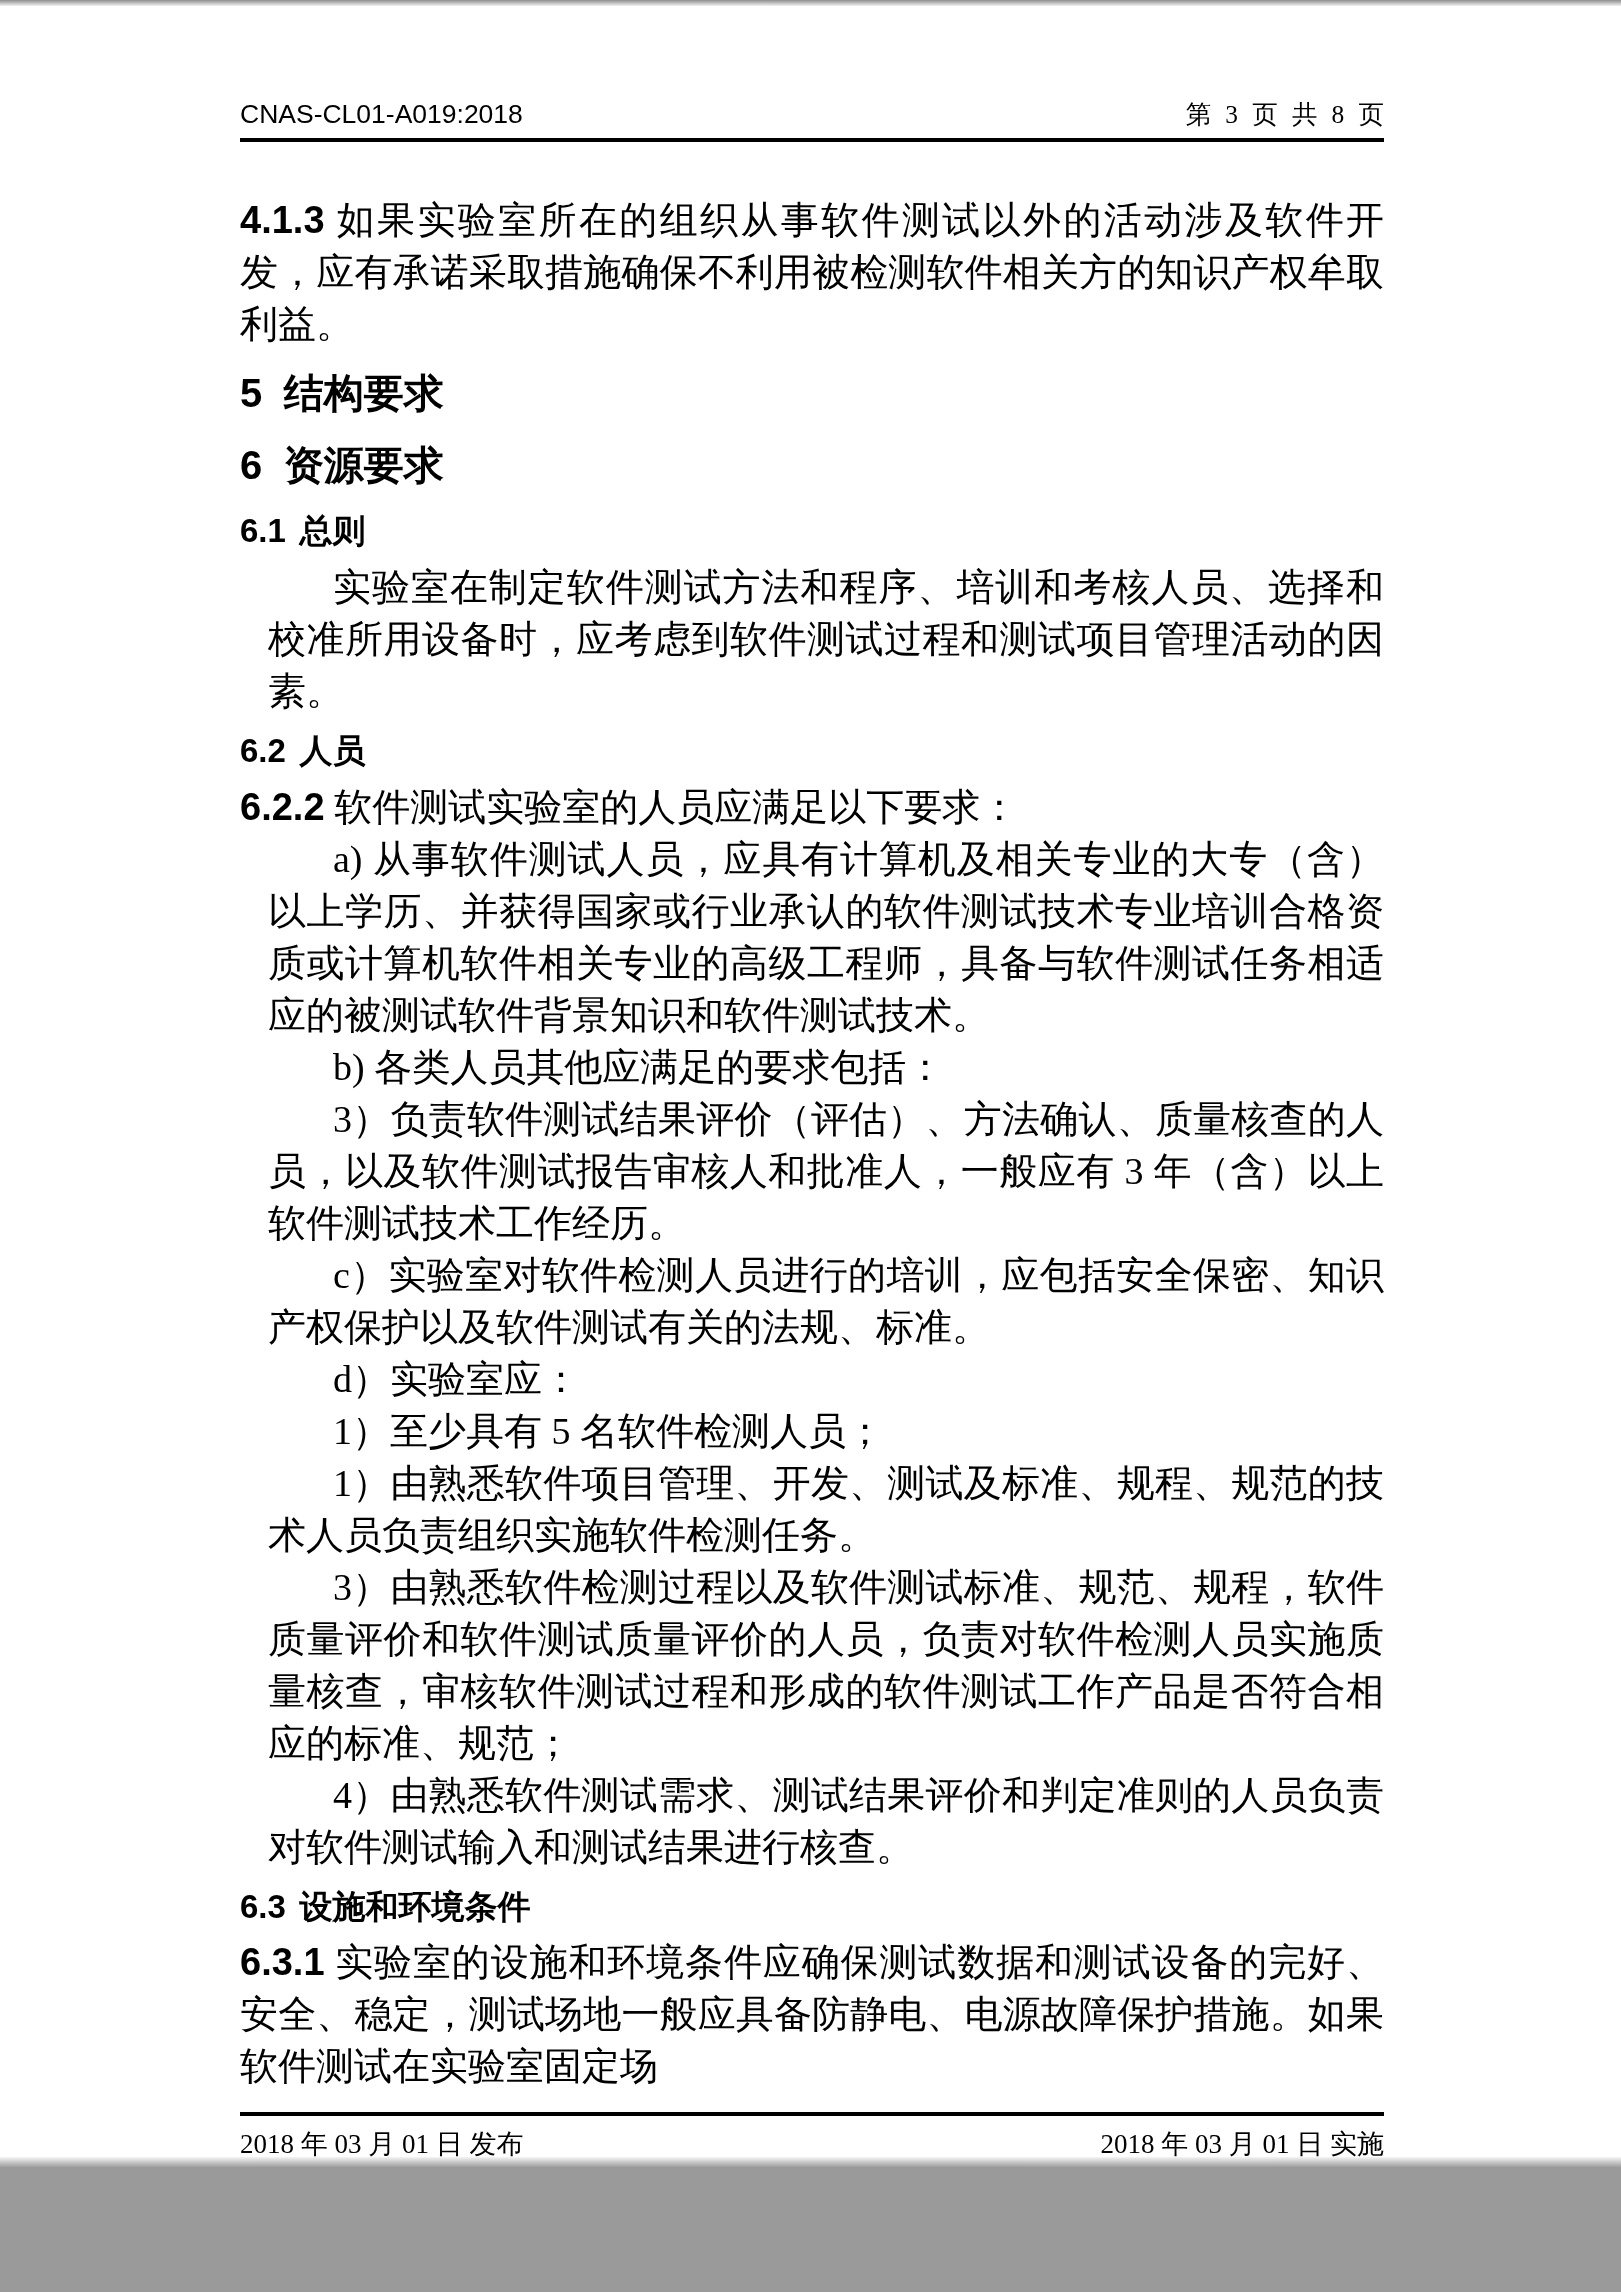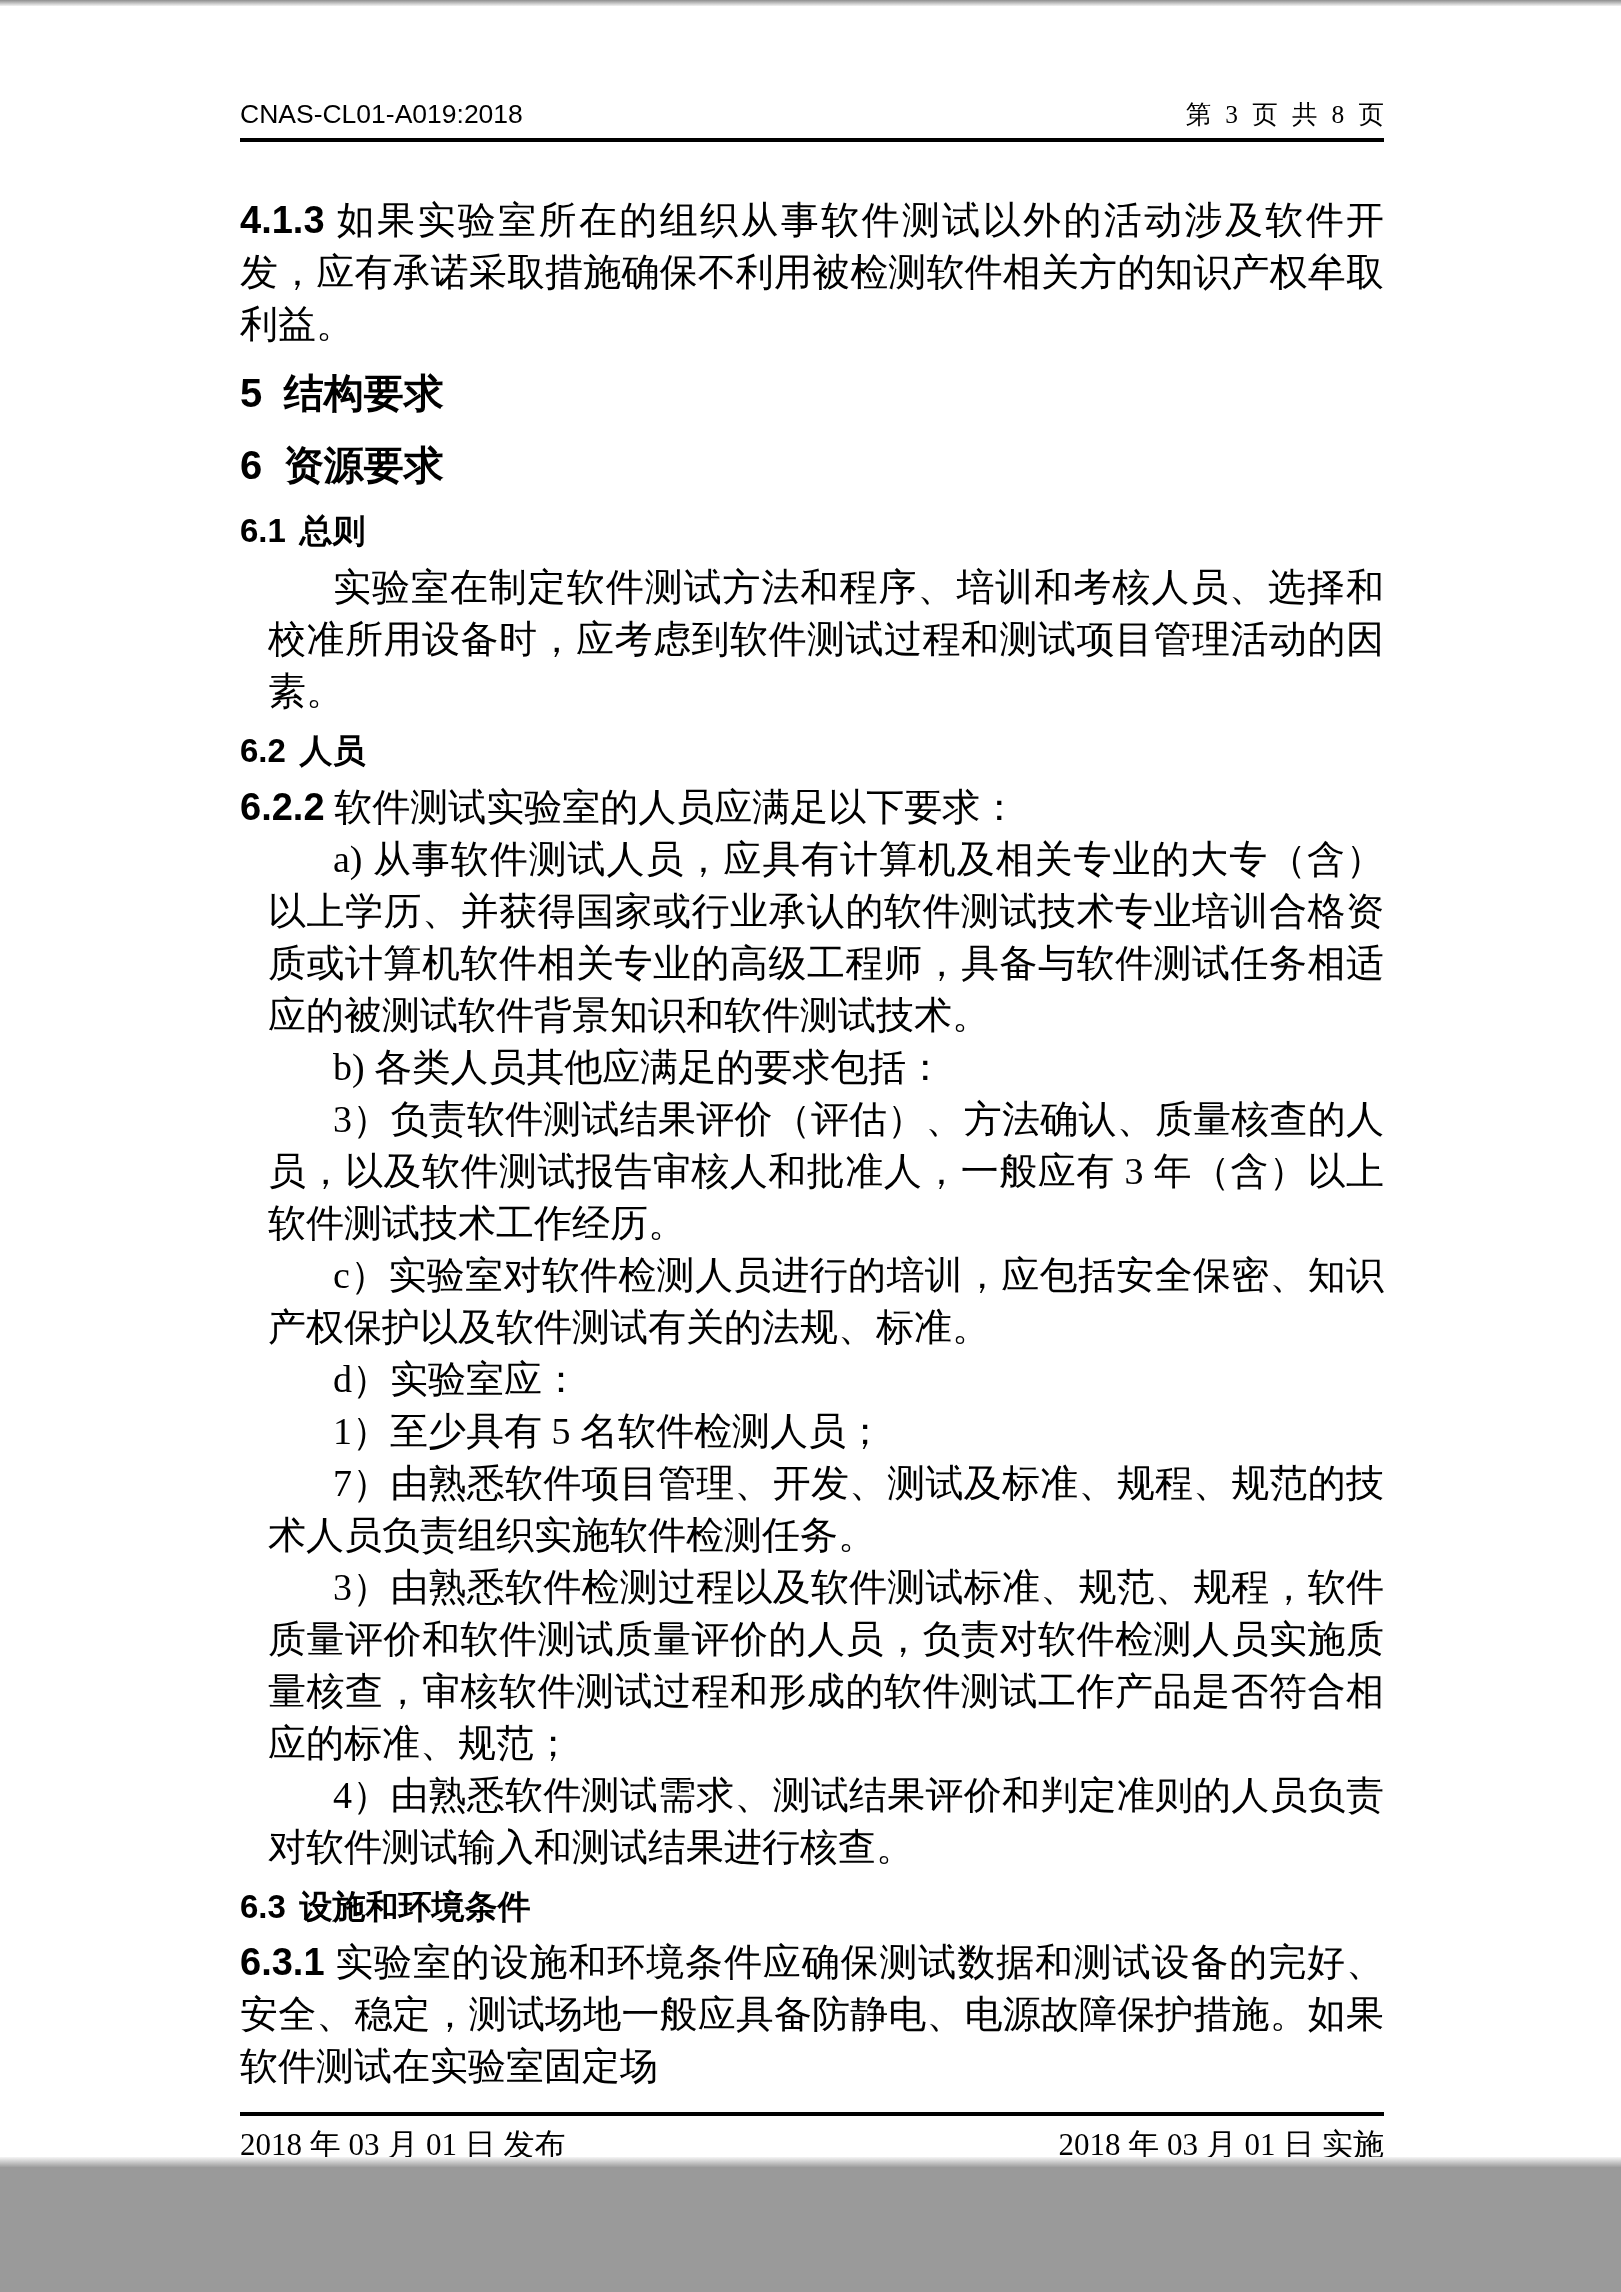--- a/index.html
+++ b/index.html
@@ -87,21 +87,21 @@
     position:absolute;
     left:240px;
     right:237px;
     top:2112px;
   }
   .footer-row{
     display:flex;
     justify-content:space-between;
     border-top:4.9px solid #000;
     padding-top:11.8px;
-    font-size:31px;
+    font-size:27px;
     line-height:33px;
     gap:32px;
   }
 </style>
 </head>
 <body>
 
 <div class="page">
   <div class="scan-edge-top"></div>
 
@@ -119,21 +119,21 @@
       <p class="h2"><span class="hnum">6.1</span><span>总则</span></p>
       <p class="para indent">实验室在制定软件测试方法和程序、培训和考核人员、选择和校准所用设备时，应考虑到软件测试过程和测试项目管理活动的因素。</p>
       <p class="h2"><span class="hnum">6.2</span><span>人员</span></p>
       <p class="para"><b class="cnum">6.2.2</b>软件测试实验室的人员应满足以下要求：</p>
       <p class="para indent">a) 从事软件测试人员，应具有计算机及相关专业的大专（含）以上学历、并获得国家或行业承认的软件测试技术专业培训合格资质或计算机软件相关专业的高级工程师，具备与软件测试任务相适应的被测试软件背景知识和软件测试技术。</p>
       <p class="para indent">b) 各类人员其他应满足的要求包括：</p>
       <p class="para indent">3）负责软件测试结果评价（评估）、方法确认、质量核查的人员，以及软件测试报告审核人和批准人，一般应有 3 年（含）以上软件测试技术工作经历。</p>
       <p class="para indent">c）实验室对软件检测人员进行的培训，应包括安全保密、知识产权保护以及软件测试有关的法规、标准。</p>
       <p class="para indent">d）实验室应：</p>
       <p class="para indent">1）至少具有 5 名软件检测人员；</p>
-      <p class="para indent">7）由熟悉软件项目管理、开发、测试及标准、规程、规范的技术人员负责组织实施软件检测任务。</p>
+      <p class="para indent">1）由熟悉软件项目管理、开发、测试及标准、规程、规范的技术人员负责组织实施软件检测任务。</p>
       <p class="para indent">3）由熟悉软件检测过程以及软件测试标准、规范、规程，软件质量评价和软件测试质量评价的人员，负责对软件检测人员实施质量核查，审核软件测试过程和形成的软件测试工作产品是否符合相应的标准、规范；</p>
       <p class="para indent">4）由熟悉软件测试需求、测试结果评价和判定准则的人员负责对软件测试输入和测试结果进行核查。</p>
       <p class="h2"><span class="hnum">6.3</span><span>设施和环境条件</span></p>
       <p class="para"><b class="cnum">6.3.1</b>实验室的设施和环境条件应确保测试数据和测试设备的完好、安全、稳定，测试场地一般应具备防静电、电源故障保护措施。如果软件测试在实验室固定场</p>
     </div>
 
   <div class="footer">
     <div class="footer-row">
       <span>2018 年 03 月 01 日  发布</span>
       <span>2018 年 03 月 01 日  实施</span>

